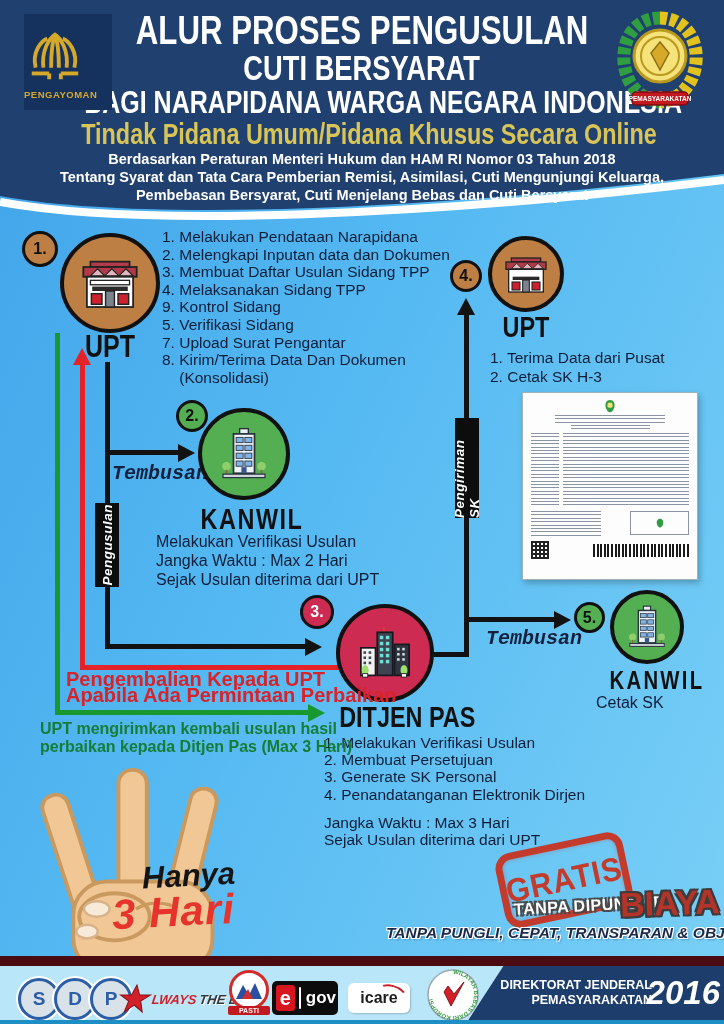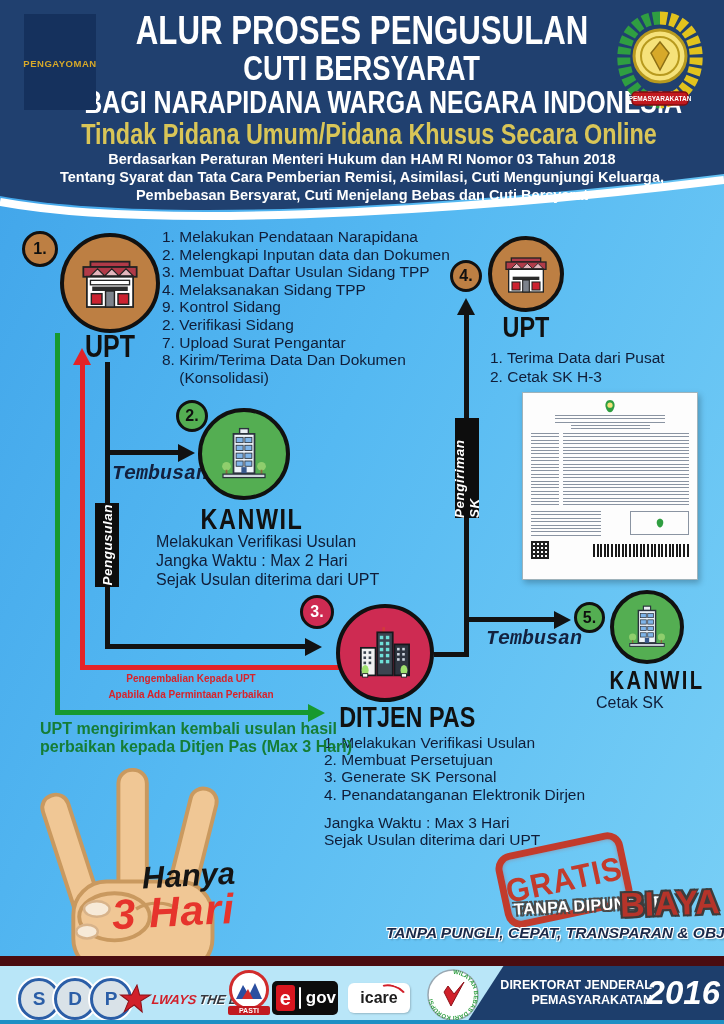--- a/index.html
+++ b/index.html
@@ -11,41 +11,41 @@
   .hdr-bg{left:0;top:0;width:724px;height:170px;background:#20406f;}
   .hdr-curve{left:0;top:170px;width:724px;height:56px;}
   .hdr-title{left:0;width:724px;text-align:center;color:#fff;font-weight:800;white-space:nowrap;}
   .cond{display:inline-block;transform:scaleX(.78);transform-origin:center;}
   .t1{top:8px;font-size:40px;}
   .t2{top:48px;font-size:35px;}
   .t3{top:84px;font-size:32px;}
   .t4{top:117px;font-size:30px;color:#d9c557;}
   .sub{left:0;width:724px;text-align:center;color:#fff;font-weight:700;font-size:14.5px;}
   .s1{top:151px;} .s2{top:169px;} .s3{top:187px;}
-  .logo-box{left:24px;top:14px;width:72px;height:96px;background:#15315d;display:flex;flex-direction:row;align-items:center;justify-content:center;}
+  .logo-box{left:24px;top:14px;width:88px;height:96px;background:#15315d;display:flex;flex-direction:column;justify-content:center;}
   .logo-box .lbl{color:#d7a929;font-weight:800;font-size:9.5px;letter-spacing:.5px;margin-top:2px;}
   .emblem{left:610px;top:10px;width:100px;height:104px;}
   
   .vline,.hline{position:absolute;}
   .green{background:#17992f;} .redl{background:#e42328;} .blackl{background:#121212;}
   .arrow-r{width:0;height:0;border-top:9px solid transparent;border-bottom:9px solid transparent;border-left:17px solid #121212;}
   .arrow-r.g{border-left-color:#17992f;} .arrow-u{width:0;height:0;border-left:9px solid transparent;border-right:9px solid transparent;border-bottom:17px solid #121212;}
   .arrow-u.r{border-bottom-color:#e42328;}
   .tagbox{background:#0d0d0d;color:#fff;display:flex;align-items:center;justify-content:center;}
   .tagbox span{writing-mode:vertical-rl;transform:rotate(180deg);font-style:italic;font-size:13.5px;font-weight:600;letter-spacing:.5px;}
   .flowlabel{font-style:italic;font-size:20px;color:#13213f;font-weight:600;font-family:Liberation Mono, monospace;}
   
   .circle{border-radius:50%;border:4px solid #111;display:flex;align-items:center;justify-content:center;box-sizing:border-box;}
   .brown{background:#bd7f43;} .greenc{background:#54ae52;} .crimson{background:#ce2b52;}
   .badge{border-radius:50%;border:3px solid #111;box-sizing:border-box;display:flex;align-items:center;justify-content:center;
     font-weight:800;font-size:16px;color:#101010;}
   .stepname{font-weight:800;color:#111;text-align:center;white-space:nowrap;}
   .tasklist{color:#101d38;font-size:15.5px;line-height:17.6px;white-space:nowrap;}
   .desc{color:#101d38;font-size:16px;line-height:19px;white-space:nowrap;}
-  .rednote{color:#d8232a;font-weight:700;font-size:10px;line-height:16px;text-align:center;white-space:nowrap;}
+  .rednote{color:#d8232a;font-weight:700;font-size:20px;line-height:16px;text-align:center;white-space:nowrap;}
   .greennote{color:#157d36;font-weight:700;font-size:16px;line-height:17.5px;text-align:center;white-space:nowrap;}
   
   .skdoc{left:522px;top:392px;width:176px;height:188px;background:#fdfdfd;border:1px solid #9fb3bb;box-shadow:2px 3px 6px rgba(0,0,0,.25);padding:6px 8px;box-sizing:border-box;}
   .skline{background:repeating-linear-gradient(180deg,#8a94a2 0 1px,transparent 1px 3.4px);}
   .skc{margin:2px auto;}
   .skbar{background:repeating-linear-gradient(90deg,#1a1a1a 0 2px,transparent 2px 3.6px);}
   .skqr{background-color:#fff;background-image:repeating-linear-gradient(0deg,#222 0 2px,transparent 2px 4px),repeating-linear-gradient(90deg,#222 0 2px,transparent 2px 4px);}
   
   .hanya{font-style:italic;font-weight:800;font-size:31px;color:#141414;transform:rotate(-3deg);}
   .tigahari{font-style:italic;font-weight:800;font-size:42px;color:#e6342c;transform:rotate(-3deg);letter-spacing:1px;}
@@ -174,21 +174,21 @@
       <rect x="31" y="41" width="10" height="18" fill="#7d838c" stroke="#222" stroke-width="1.6"></rect>
     </svg>
   </div>
   <div class="abs stepname" style="left:60px;width:100px;top:328px;font-size:32px;"><span class="cond">UPT</span></div>
   <div class="abs tasklist" style="left:162px;top:228px;">
     <div>1. Melakukan Pendataan Narapidana</div>
     <div>2. Melengkapi Inputan data dan Dokumen</div>
     <div>3. Membuat Daftar Usulan Sidang TPP</div>
     <div>4. Melaksanakan Sidang TPP</div>
     <div>9. Kontrol Sidang</div>
-    <div>2. Verifikasi Sidang</div>
+    <div>5. Verifikasi Sidang</div>
     <div>7. Upload Surat Pengantar</div>
     <div>8. Kirim/Terima Data Dan Dokumen</div>
     <div style="white-space:pre;">    (Konsolidasi)</div>
   </div>
 
   <div class="abs badge greenc" style="left:176px;top:400px;width:32px;height:32px;">2.</div>
   <div class="abs circle greenc" style="left:198px;top:408px;width:92px;height:92px;">
     <svg width="56" height="56" viewBox="0 0 64 64">
       <rect x="27" y="3" width="10" height="6" fill="#e8eef4" stroke="#2b333d" stroke-width="1.6"></rect>
       <rect x="20" y="9" width="24" height="45" fill="#eef4fa" stroke="#2b333d" stroke-width="2"></rect>

